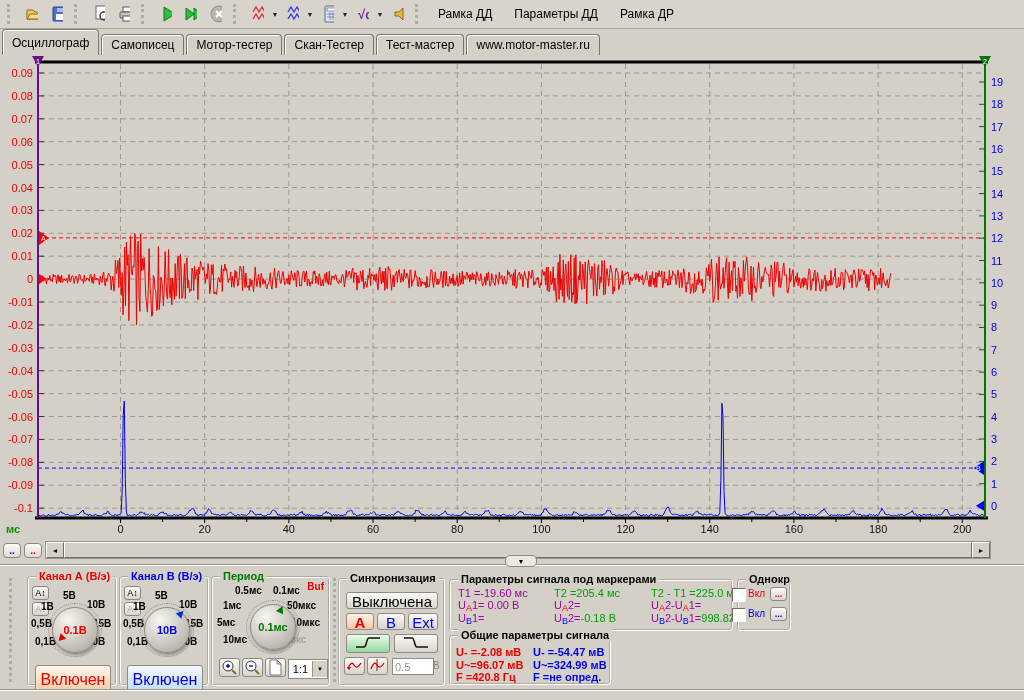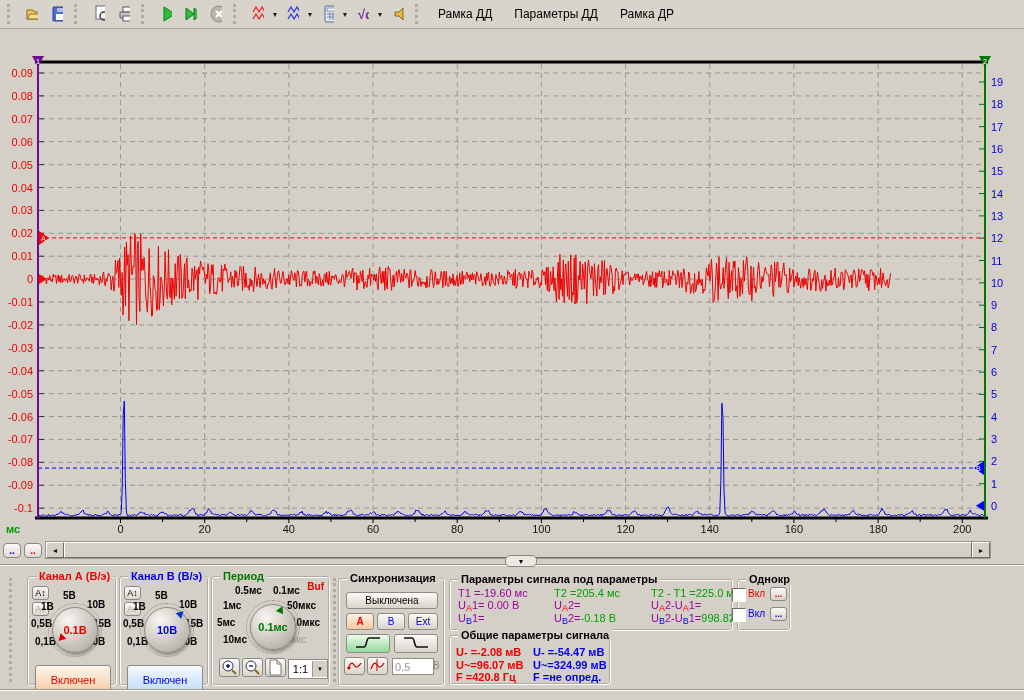--- a/index.html
+++ b/index.html
@@ -42,27 +42,27 @@
   .xsbtn{position:absolute;width:17px;height:14px;border:1px solid #888;border-radius:3px;background:linear-gradient(#fbfaf7,#d8d4ca);
          font-size:9px;line-height:11px;text-align:center;padding:0;font-family:"Liberation Sans",sans-serif;}
   .xsbtn.dim{color:#a8a49a;}
   .knob{position:absolute;width:44px;height:44px;border-radius:50%;border:1px solid #8f8b82;
         background:radial-gradient(circle at 34% 28%,#f7f5f1,#ccc8c0 55%,#a5a198);
         box-shadow:1px 2px 3px rgba(0,0,0,.35);display:flex;align-items:center;justify-content:center;}
   .knob::after{content:"";position:absolute;inset:-5px;border-radius:50%;border:1px dotted #8d897f;}
   .kval{font-size:11px;font-weight:bold;}
   .kl{position:absolute;font-size:10px;font-weight:bold;white-space:nowrap;}
   .pointer{position:absolute;width:0;height:0;border-left:4px solid transparent;border-right:4px solid transparent;}
-  .power{position:absolute;height:30px;border:1px solid #8f8b82;border-radius:3px;font-size:11px;padding:0;
+  .power{position:absolute;height:30px;border:1px solid #8f8b82;border-radius:3px;font-size:16px;padding:0;
          font-family:"Liberation Sans",sans-serif;}
   .power.a{background:linear-gradient(#fdf6ec,#f5c8a0);color:#ee0000;}
   .power.b{background:linear-gradient(#f5f9ff,#badaf5);color:#0000ee;}
   
   .sybtn{position:absolute;border:1px solid #8f8b82;border-radius:3px;background:linear-gradient(#fbfaf7,#d8d4ca);
-         font-size:10px;padding:0;font-family:"Liberation Sans",sans-serif;}
+         font-size:15px;padding:0;font-family:"Liberation Sans",sans-serif;}
   .sybtn.on-a{background:linear-gradient(#fdf2e6,#f3c9a2);color:#ee0000;font-weight:bold;}
   .sybtn.on-edge{background:linear-gradient(#eefbea,#93d9a0);}
   .lvl{position:absolute;width:36px;height:15px;border:1px solid #8f8b82;background:#fff;font-size:11px;color:#999;
        padding:0 2px;font-family:"Liberation Sans",sans-serif;}
   .cb{position:absolute;width:12px;height:12px;background:#fff;border:1px solid;border-color:#716d64 #fff #fff #716d64;}
   .dots-btn{position:absolute;width:17px;height:14px;border:1px solid #888;border-radius:3px;background:linear-gradient(#fbfaf7,#d8d4ca);
             font-size:9px;font-weight:bold;line-height:8px;text-align:center;padding:0;}
   
   .mp-grid{position:absolute;left:7px;top:6px;display:grid;grid-template-columns:96px 97px 84px;font-size:11px;line-height:12px;white-space:nowrap;}
   .mp-grid .sub{font-size:9px;position:relative;top:2px;}
@@ -180,20 +180,40 @@
         <span>Рамка ДД</span>
       </button>
     <button class="ttext" style="border:0;background:none">
         <span>Параметры ДД</span>
       </button>
     <button class="ttext" style="border:0;background:none">
         <span>Рамка ДР</span>
       </button>
   </div>
 
+  <div class="tabbar">
+    <div class="tab active">
+        <span>Осциллограф</span>
+      </div>
+    <div class="tab">
+        <span>Самописец</span>
+      </div>
+    <div class="tab">
+        <span>Мотор-тестер</span>
+      </div>
+    <div class="tab">
+        <span>Скан-Тестер</span>
+      </div>
+    <div class="tab">
+        <span>Тест-мастер</span>
+      </div>
+    <div class="tab">
+        <span>www.motor-master.ru</span>
+      </div>
+  </div>
 
   <div class="plot-wrap">
     <svg id="scope" width="1012" height="485">
         <g>
           <line x1="40" y1="17.993470617780005" x2="983" y2="17.993470617780005" stroke="#9b978e" stroke-dasharray="5,4"></line>
           <line x1="40" y1="40.896534404821686" x2="983" y2="40.896534404821686" stroke="#9b978e" stroke-dasharray="5,4"></line>
           <line x1="40" y1="63.79959819186336" x2="983" y2="63.79959819186336" stroke="#9b978e" stroke-dasharray="5,4"></line>
           <line x1="40" y1="86.70266197890507" x2="983" y2="86.70266197890507" stroke="#9b978e" stroke-dasharray="5,4"></line>
           <line x1="40" y1="109.60572576594674" x2="983" y2="109.60572576594674" stroke="#9b978e" stroke-dasharray="5,4"></line>
           <line x1="40" y1="132.50878955298845" x2="983" y2="132.50878955298845" stroke="#9b978e" stroke-dasharray="5,4"></line>
@@ -496,21 +516,21 @@
       <svg width="17" height="14">
           <path d="M2,11 Q5,2 8,7 T15,5" fill="none" stroke="#cc0000" stroke-width="1.3"></path>
           <line x1="8" y1="1" x2="8" y2="13" stroke="#cc0000"></line>
         </svg>
     </button>
     <input class="lvl" style="left: 52px; top: 78px;" value="0.5">
     <span class="kl" style="left:93px;top:80px;color:#8a867c;font-weight:normal;">В</span>
   </div>
 
   <div class="fs" style="left:449px;top:579px;width:284px;height:52px;">
-    <span class="fs-title">Параметры сигнала под параметры</span>
+    <span class="fs-title">Параметры сигнала под маркерами</span>
     <div class="mp-grid">
       <span><span style="color: rgb(160, 0, 160);">T1 =-19.60 мс</span></span>
       <span><span style="color: rgb(0, 160, 0);">T2 =205.4 мс</span></span>
       <span><span style="color: rgb(0, 160, 0);">T2 - T1 =225.0 мс</span></span>
       <span><span style="color: rgb(160, 0, 160);">U</span><span class="sub" style="color: rgb(255, 0, 0);">А</span><span style="color: rgb(160, 0, 160);">1= 0.00 В</span></span>
       <span><span style="color: rgb(160, 0, 160);">U</span><span class="sub" style="color: rgb(255, 0, 0);">А</span><span style="color: rgb(160, 0, 160);">2=</span></span>
       <span><span style="color: rgb(160, 0, 160);">U</span><span class="sub" style="color: rgb(255, 0, 0);">А</span><span style="color: rgb(160, 0, 160);">2-U</span><span class="sub" style="color: rgb(255, 0, 0);">А</span><span style="color: rgb(160, 0, 160);">1=</span></span>
       <span><span style="color: rgb(160, 0, 160);">U</span><span class="sub" style="color: rgb(0, 0, 255);">В</span><span style="color: rgb(160, 0, 160);">1=</span></span>
       <span><span style="color: rgb(160, 0, 160);">U</span><span class="sub" style="color: rgb(0, 0, 255);">В</span><span style="color: rgb(160, 0, 160);">2=</span><span style="color: rgb(0, 160, 0);">-0.18 В</span></span>
       <span><span style="color: rgb(160, 0, 160);">U</span><span class="sub" style="color: rgb(0, 0, 255);">В</span><span style="color: rgb(160, 0, 160);">2-U</span><span class="sub" style="color: rgb(0, 0, 255);">В</span><span style="color: rgb(160, 0, 160);">1=</span><span style="color: rgb(0, 160, 0);">998.82 В</span></span>

